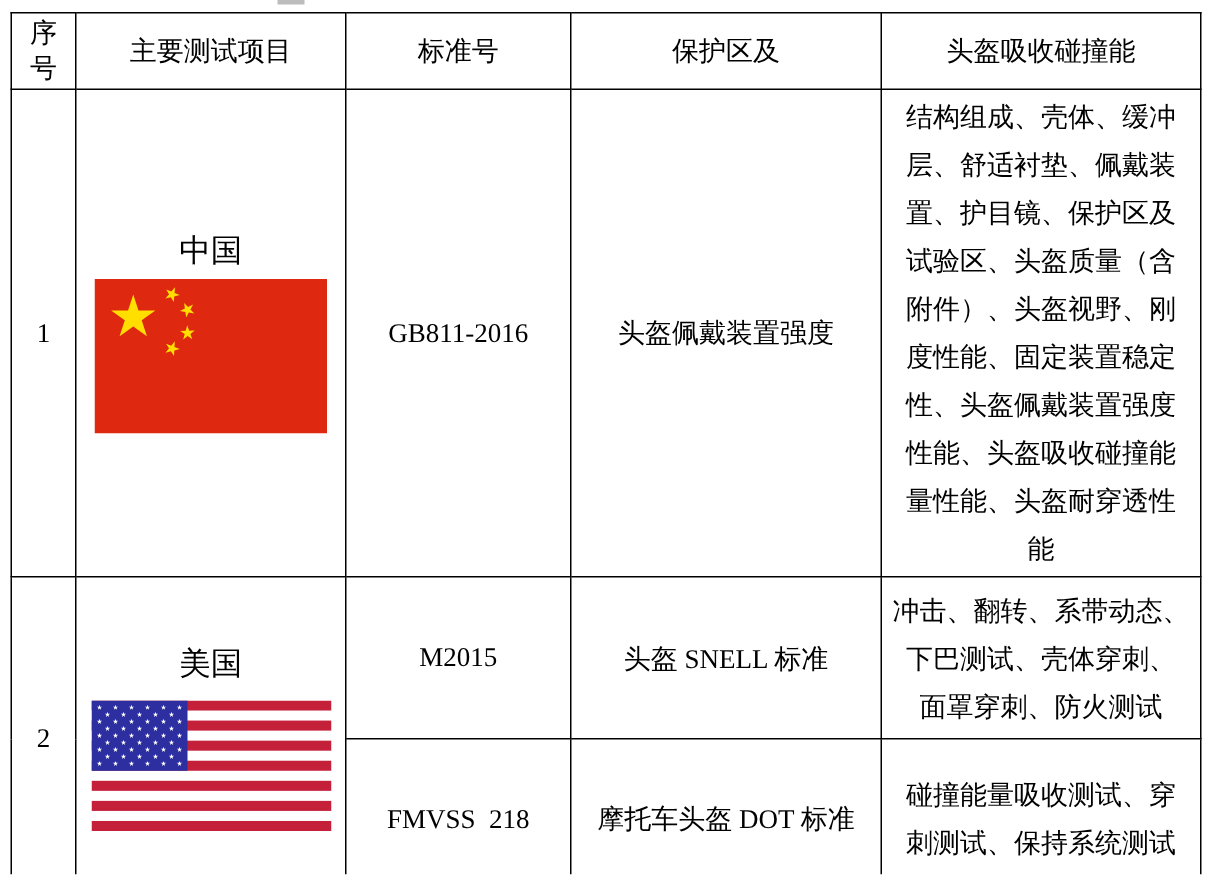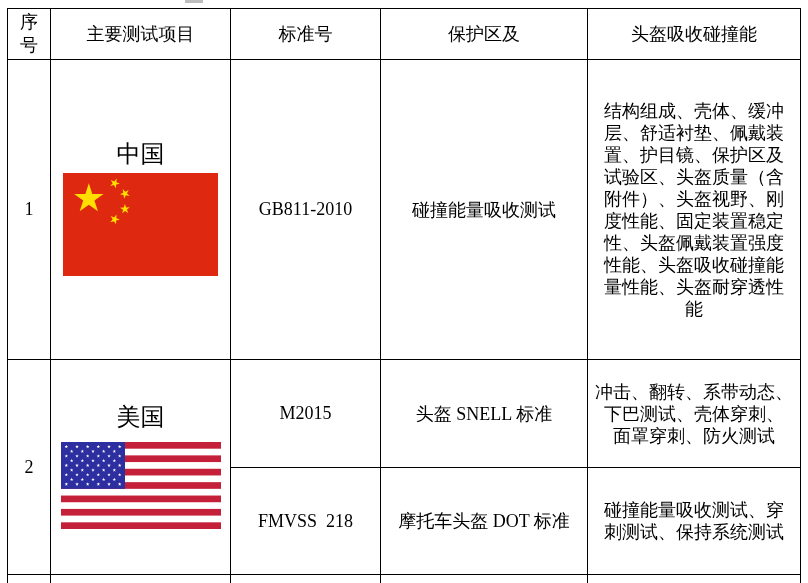--- a/index.html
+++ b/index.html
@@ -19,27 +19,27 @@
     overflow:hidden;
   }
   tr.r-head   { height:49px; }
   tr.r-one    { height:300px; }
   tr.r-two-a  { height:108px; }
   tr.r-two-b  { height:107px; }
   tr.r-sliver { height:40px; }
   .hdr-seq-inner { width:22px; margin:0 auto; line-height:23px; }
   td.items {
     text-align:left; vertical-align:middle;
-    padding:4px 4px 4px 8px; line-height:22px; white-space:pre-wrap;
+    padding:4px 4px 4px 8px; line-height:32px; white-space:pre-wrap;
   }
   td.std-cell { white-space:pre-wrap; }
   .country-box { display:flex; flex-direction:column; align-items:center; }
   .country-box .gap-cn { height:8px; }
   .country-box .gap-us { height:14px; }
-  .country-label { font-size:24px; line-height:22px; }
+  .country-label { font-size:21px; line-height:22px; }
   .flag { display:block; }
   
   .cn-red    { fill:var(--china-red); }
   .cn-yellow { fill:var(--china-yellow); }
   .us-red    { fill:var(--us-red); }
   .us-white  { fill:var(--us-white); }
   .us-blue   { fill:var(--us-blue); }
   .us-stars  { fill:var(--us-white); }
 </style>
 </head>
@@ -86,22 +86,22 @@
             <g class="cn-yellow">
               <use href="#star" transform="translate(5,5) scale(3)"></use>
               <use href="#star" transform="translate(10,2) rotate(23)"></use>
               <use href="#star" transform="translate(12,4) rotate(46)"></use>
               <use href="#star" transform="translate(12,7) rotate(-2)"></use>
               <use href="#star" transform="translate(10,9) rotate(21)"></use>
             </g>
           </svg>
         </div>
       </td>
-      <td class="std-cell">GB811-2010</td>
-      <td class="std-cell">碰撞能量吸收测试</td>
+      <td class="std-cell">GB811-2016</td>
+      <td class="std-cell">头盔佩戴装置强度</td>
       <td class="items">结构组成、壳体、缓冲
 层、舒适衬垫、佩戴装
 置、护目镜、保护区及
 试验区、头盔质量（含
 附件）、头盔视野、刚
 度性能、固定装置稳定
 性、头盔佩戴装置强度
 性能、头盔吸收碰撞能
 量性能、头盔耐穿透性
 能</td>

